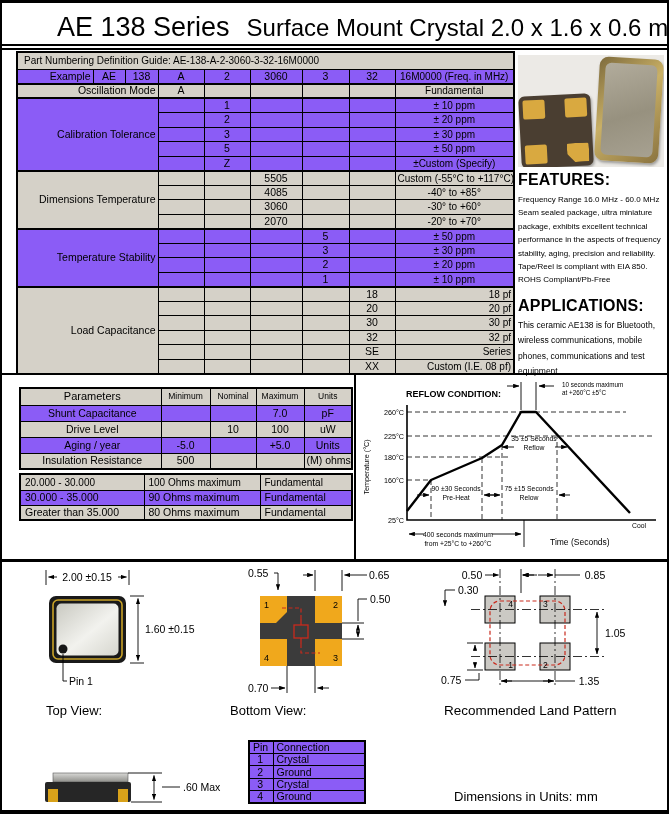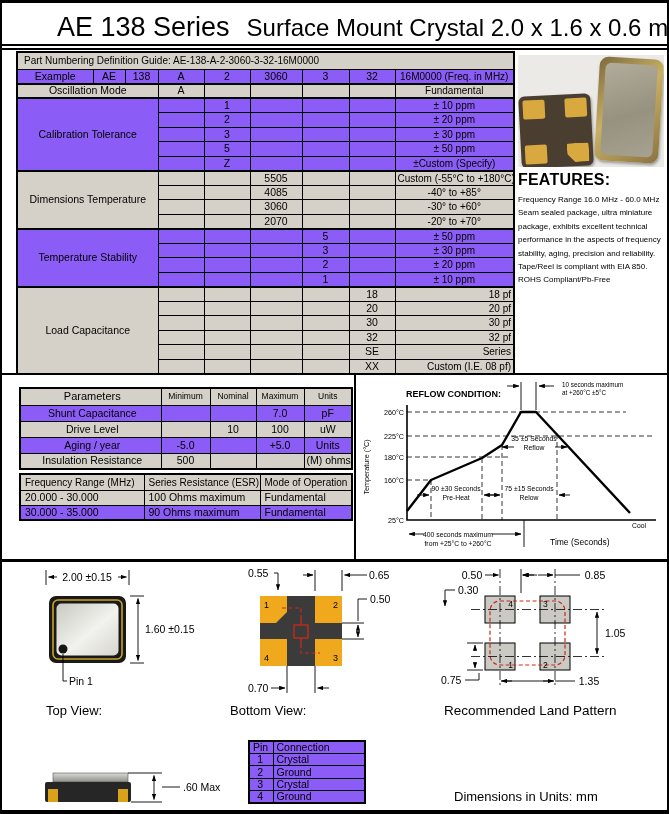--- a/index.html
+++ b/index.html
@@ -14,21 +14,21 @@
 .title-bold{font-size:27px;font-weight:normal}
 .title-rest{font-size:24px;margin-left:17px}
 .rule{position:absolute;left:0;width:665px;background:#000}
 
 
 table{border-collapse:collapse;table-layout:fixed;background:#8b5cf6}
 td{border:1px solid #000;font-size:10.5px;line-height:11px;text-align:center;
    height:14.5px;padding:0 2px;overflow:hidden;white-space:nowrap}
 .shade, .shade td{background:#d5d1c8}
 tr.sec td{border-top:2px solid #000}
-.lal{text-align:center;}
+.lal{text-align:right;}
 
 
 .pn{position:absolute;left:14px;top:48px;width:499px;border:2px solid #000}
 .pn .guide{height:17px;font-size:11px;text-align:left;padding-left:6px}
 .pn td:last-child{font-size:10px}
 .pn .freq{font-size:9px}
 .pn .lv{text-align:right;padding-left:6px}
 
 
 .pt{position:absolute;left:17px;top:384px;width:334px;border:2px solid #000}
@@ -170,21 +170,21 @@
           <td></td>
           <td>±Custom (Specify)</td>
         </tr>
     <tr class="shade sec">
       <td colspan="3" rowspan="4" class="lal">Dimensions Temperature</td>
       <td></td>
           <td></td>
           <td>5505</td>
           <td></td>
           <td></td>
-          <td>Custom (-55°C to +180°C)</td>
+          <td>Custom (-55°C to +117°C)</td>
     </tr>
     <tr class="shade">
           <td></td>
           <td></td>
           <td>4085</td>
           <td></td>
           <td></td>
           <td>-40° to +85°</td>
         </tr>
     <tr class="shade">
@@ -306,20 +306,29 @@
       <div class="ln">Frequency Range 16.0 MHz - 60.0 MHz</div>
       <div class="ln">Seam sealed package, ultra miniature</div>
       <div class="ln">package, exhibits excellent technical</div>
       <div class="ln">performance in the aspects of frequency</div>
       <div class="ln">stability, aging, precision and reliability.</div>
       <div class="ln">Tape/Reel is compliant with EIA 850.</div>
       <div class="ln">ROHS Compliant/Pb-Free</div>
     </div>
   </div>
 
+  <div class="fea app" style="top:294px">
+    <h2>APPLICATIONS:</h2>
+    <div style="margin-top:3px">
+      <div class="ln">This ceramic AE138 is for Bluetooth,</div>
+      <div class="ln">wireless communications, mobile</div>
+      <div class="ln">phones, communications and test</div>
+      <div class="ln">equipment.</div>
+    </div>
+  </div>
 
   <div class="div-h" style="top:370px;height:2px"></div>
   <div class="div-v" style="left:352px;top:372px;width:2px;height:184px"></div>
   <div class="div-h" style="top:556px;height:3px"></div>
 
   <table class="pt">
     <colgroup>
         <col style="width:141px">
         <col style="width:49px">
         <col style="width:46px">
@@ -365,33 +374,33 @@
   </tbody>
     </table>
 
   <table class="ft">
     <colgroup>
         <col style="width:124px">
         <col style="width:116px">
         <col>
       </colgroup>
     <tbody>
-        <tr class="shade">
-      <td>Frequency Range (MHz)</td>
-      <td>Series Resistance (ESR)</td>
-      <td>Mode of Operation</td>
-    </tr>
     <tr class="shade">
           <td>20.000 - 30.000</td>
           <td>100 Ohms maximum</td>
           <td>Fundamental</td>
         </tr>
     <tr>
           <td>30.000 - 35.000</td>
           <td>90 Ohms maximum</td>
+          <td>Fundamental</td>
+        </tr>
+    <tr class="shade">
+          <td>Greater than 35.000</td>
+          <td>80 Ohms maximum</td>
           <td>Fundamental</td>
         </tr>
   </tbody>
     </table>
 
   <svg class="abs" style="left:356px;top:374px" width="312" height="182" viewBox="0 0 312 182">
     <defs>
       <marker id="arc" markerWidth="7" markerHeight="5" refX="6.5" refY="2.5" orient="auto">
           <path d="M0,0L7,2.5L0,5z" fill="#000"></path>
         </marker>

